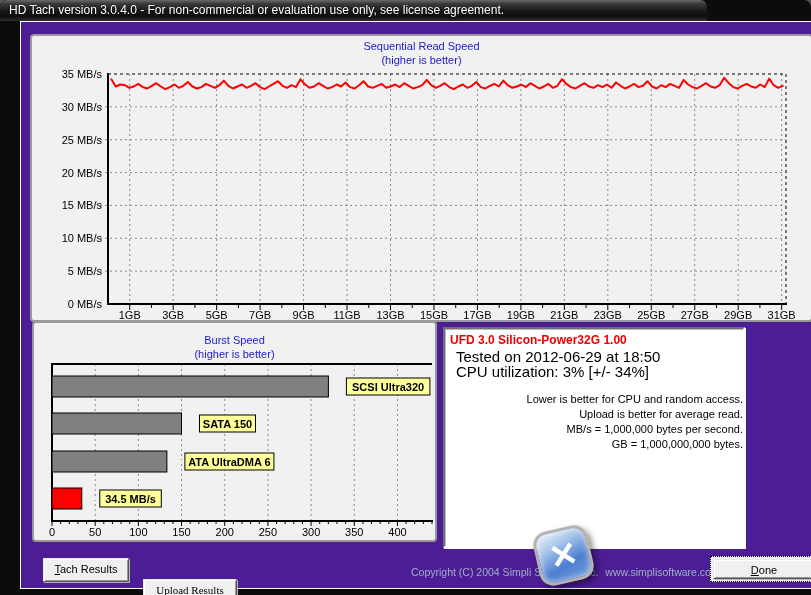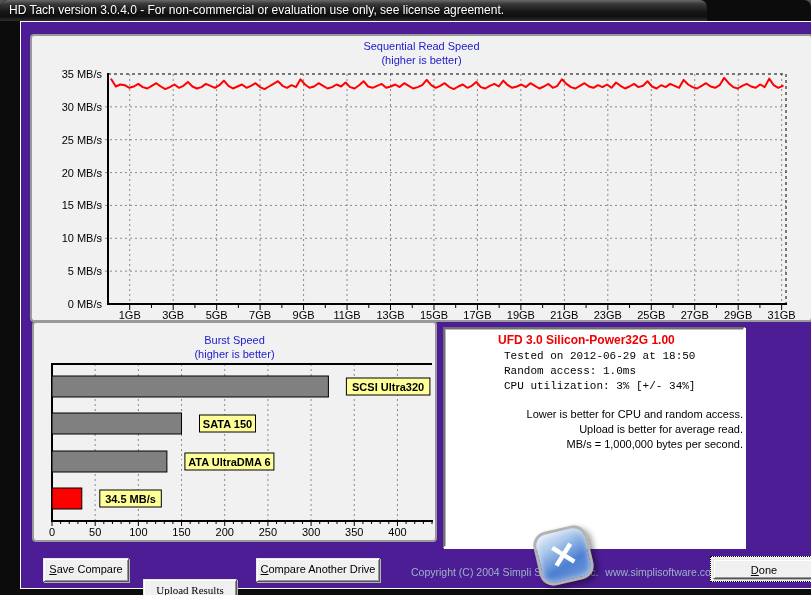--- a/index.html
+++ b/index.html
@@ -12,28 +12,28 @@
     border-radius:7px 7px 0 0;}
   .titlebar .title{position:absolute;left:9px;top:0;line-height:21px;
     font-size:12px;color:#ffffff;text-shadow:0 1px 2px #000;white-space:nowrap;}
   .client{position:absolute;left:4px;top:21px;width:803px;height:568px;
     background:#4c1d95;box-shadow:inset 0 0 0 1px #fafafa;margin-left:16px;}
   .panel{position:absolute;border:2px solid #9a9a9a;border-radius:4px;background:#f1f1f1;}
   .panel-seq{left:10px;top:13px;width:783px;height:288px;}
   .panel-burst{left:12px;top:300px;width:405px;height:221px;}
   .panel-info{left:423px;top:306px;width:302px;height:221px;background:#ffffff;
     border:2px solid;border-color:#707070 #ffffff #ffffff #707070;border-radius:0;
-    box-shadow:1px 1px 0 #fdfdfd, inset 1px 1px 0 #b8b8b8;padding-left:48px;}
+    box-shadow:1px 1px 0 #fdfdfd, inset 1px 1px 0 #b8b8b8;}
   .chart-title{position:absolute;width:100%;text-align:center;color:#2020cc;
     font-size:11px;white-space:nowrap;}
   .chart-svg{position:absolute;left:0;top:0;}
   svg text{font-family:"Liberation Sans",sans-serif;font-size:11px;fill:#000;}
   svg text.bar-label{font-weight:bold;}
   .info-drive{color:#ee0000;font-weight:bold;font-size:12px;padding:4px 4px 2px 5px;}
-  .info-line{font-size:11px;line-height:15px;padding-left:11px;color:#000;font-family:Liberation Mono, monospace;}
+  .info-line{font-size:15px;line-height:15px;padding-left:11px;color:#000;}
   .info-notes{margin-top:13px;}
   .info-note{font-size:11px;line-height:15px;padding-left:5px;color:#000;text-align:right;}
   .btn{position:absolute;height:24px;background:#f0f0f0;cursor:default;
     border:1px solid;border-color:#e9e9e9 #555555 #555555 #e9e9e9;
     box-shadow:inset 1px 1px 0 #ffffff, inset -1px -1px 0 #969696, 1px 1px 0 #b5b5b5;
     font-size:11px;color:#000;text-align:center;}
   .btn span{display:block;line-height:21px;}
   .btn span::first-letter{text-decoration:underline;}
   .done-wrap{position:absolute;left:690px;top:535px;width:108px;height:26px;
     border:1px dotted #000;background:#f0f0f0;padding:2px;z-index:6;}
@@ -233,38 +233,35 @@
             <rect x="18" y="165" width="29.8" height="21" fill="#ff0000" stroke="#000"></rect>
             <line x1="48.79545454545455" y1="175.5" x2="64.79545454545455" y2="175.5" stroke="#f1f1f1" stroke-width="3"></line>
             <rect x="65.8" y="167" width="61.5" height="17" fill="#ffff99" stroke="#000"></rect>
             <text x="96.5" y="179.5" text-anchor="middle" class="bar-label">34.5 MB/s</text>
           </svg></div>
     </div>
 
     <div class="panel panel-info">
       <div class="info-drive">UFD 3.0 Silicon-Power32G 1.00</div>
       <div class="info-line">Tested on 2012-06-29 at 18:50</div>
-      <div class="info-line">Random access: 1.0ms</div>
       <div class="info-line">CPU utilization: 3% [+/- 34%]</div>
       <div class="info-notes">
         <div class="info-note">Lower is better for CPU and random access.</div>
         <div class="info-note">Upload is better for average read.</div>
         <div class="info-note">MB/s = 1,000,000 bytes per second.</div>
+        <div class="info-note">GB = 1,000,000,000 bytes.</div>
       </div>
     </div>
 
     <div class="btn" style="left:23px;top:537px;width:86px;">
-      <span>Save Compare</span>
+      <span>Tach Results</span>
       </div>
     <div class="btn" style="left:123px;top:558px;width:94px;font-family:Liberation Serif, serif;">
       <span>Upload Results</span>
       </div>
-    <div class="btn" style="left:236px;top:537px;width:124px;">
-      <span>Compare Another Drive</span>
-      </div>
 
     <div class="footer-text">
       <span>Copyright (C) 2004 Simpli Software, Inc.</span><span>www.simplisoftware.com</span>
     </div>
 
     <div class="wm-logo">✕</div>
 
     <div class="done-wrap">
       <div class="btn">
         <span>Done</span>

